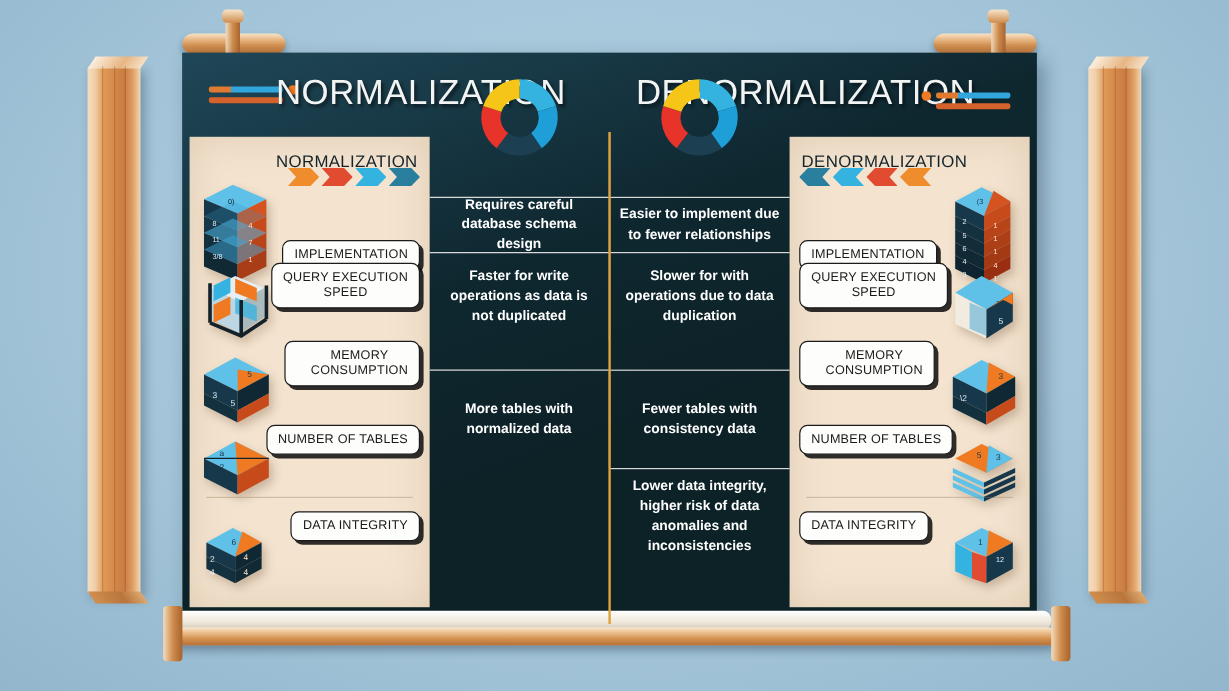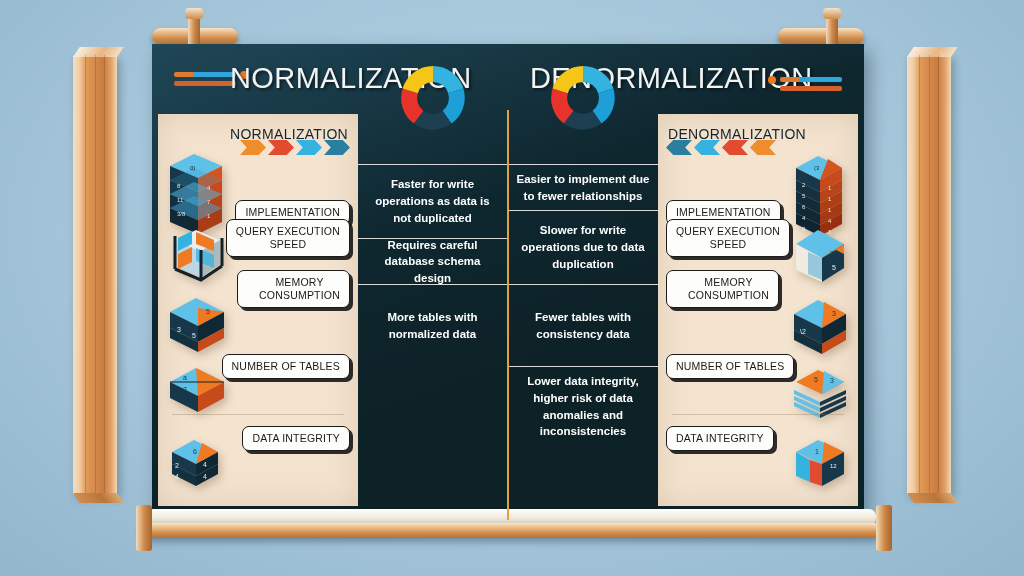--- a/index.html
+++ b/index.html
@@ -144,41 +144,41 @@
     padding:4px 8px; position:relative;
   }
   .cell + .cell { border-top:1.5px solid #d9d9d9; }
   .col.left-col .cell  { border-right:1px solid rgba(255,255,255,.22); }
 
   
   .r-chart { height:54px; }
   .r1 { height:46px; }
   .r2 { height:74px; }
   .r3 { height:74px; }
-  .r4 { height:82px; }
+  .r4 { height:82px;margin-top:24px; }
   .r5 { height:80px; }
 
   
   .donut-wrap { position:absolute; top:-52px; left:50%; transform:translateX(-50%); }
   .donut { width:80px; height:80px; }
 
   
   .pill {
     position:absolute; background:#fdfdfb; color:#1a1a1a;
     border:1.5px solid #1b1b1b; border-radius:7px;
     font-size:10.5px; letter-spacing:.2px; text-align:center;
     padding:5px 9px; line-height:1.25;
     box-shadow: 3px 3px 0 rgba(10,10,10,.85);
     white-space:pre-line;
   }
   #panel-left  .pill { right:8px; }
   #panel-right .pill { left:8px; }
   .pill.p1 { top:46px;margin-top:40px; }
   .pill.p2 { top:105px; }
-  .pill.p3 { top:156px;padding-left:21px; }
+  .pill.p3 { top:170px;padding-left:21px; }
   .pill.p4 { top:240px; }
   .pill.p5 { top:312px; }
 
   .soft-rule {
     position:absolute; left:14px; right:14px; height:1px;
     background:rgba(150,120,90,.35);
   }
 
   
   .chev-row { position:absolute; top:26px; display:flex; gap:2px; }
@@ -362,41 +362,41 @@
                 <g transform="translate(50,50)">
                   <path d="M0,-40 A40,40 0 0,1 38,-12 L19,-6 A20,20 0 0,0 0,-20 Z" fill="#35b3e0"></path>
                   <path d="M38,-12 A40,40 0 0,1 23,32 L12,16 A20,20 0 0,0 19,-6 Z" fill="#1e9fd8"></path>
                   <path d="M23,32 A40,40 0 0,1 -24,32 L-12,16 A20,20 0 0,0 12,16 Z" fill="#1c3f52"></path>
                   <path d="M-24,32 A40,40 0 0,1 -38,-12 L-19,-6 A20,20 0 0,0 -12,16 Z" fill="#e8332a"></path>
                   <path d="M-38,-12 A40,40 0 0,1 0,-40 L0,-20 A20,20 0 0,0 -19,-6 Z" fill="#f5c518"></path>
                 </g>
               </svg>
             </div>
           </div>
+          <div class="cell r1">Requires careful database schema design</div>
           <div class="cell r2">Faster for write operations as data is not duplicated</div>
-          <div class="cell r1">Requires careful database schema design</div>
           <div class="cell r4">More tables with normalized data</div>
         </div>
 
         <div class="col right-col">
           <div class="cell r-chart">
             <div class="donut-wrap">
               <svg class="donut" viewBox="0 0 100 100">
                 <g transform="translate(50,50)">
                   <path d="M0,-40 A40,40 0 0,1 38,-12 L19,-6 A20,20 0 0,0 0,-20 Z" fill="#35b3e0"></path>
                   <path d="M38,-12 A40,40 0 0,1 23,32 L12,16 A20,20 0 0,0 19,-6 Z" fill="#1e9fd8"></path>
                   <path d="M23,32 A40,40 0 0,1 -24,32 L-12,16 A20,20 0 0,0 12,16 Z" fill="#1c3f52"></path>
                   <path d="M-24,32 A40,40 0 0,1 -38,-12 L-19,-6 A20,20 0 0,0 -12,16 Z" fill="#e8332a"></path>
                   <path d="M-38,-12 A40,40 0 0,1 0,-40 L0,-20 A20,20 0 0,0 -19,-6 Z" fill="#f5c518"></path>
                 </g>
               </svg>
             </div>
           </div>
           <div class="cell r1">Easier to implement due to fewer relationships</div>
-          <div class="cell r2">Slower for write operations due to data duplication</div>
+          <div class="cell r2">Slower for with operations due to data duplication</div>
           <div class="cell r4">Fewer tables with consistency data</div>
           <div class="cell r5">Lower data integrity, higher risk of data anomalies and inconsistencies</div>
         </div>
       </div>
 
       <div class="side-panel" id="panel-right">
         <div class="panel-heading">DENORMALIZATION</div>
 
         <div class="chev-row" id="chev-right">
           <div class="chev l" style="background:#2a7f9e"></div>

